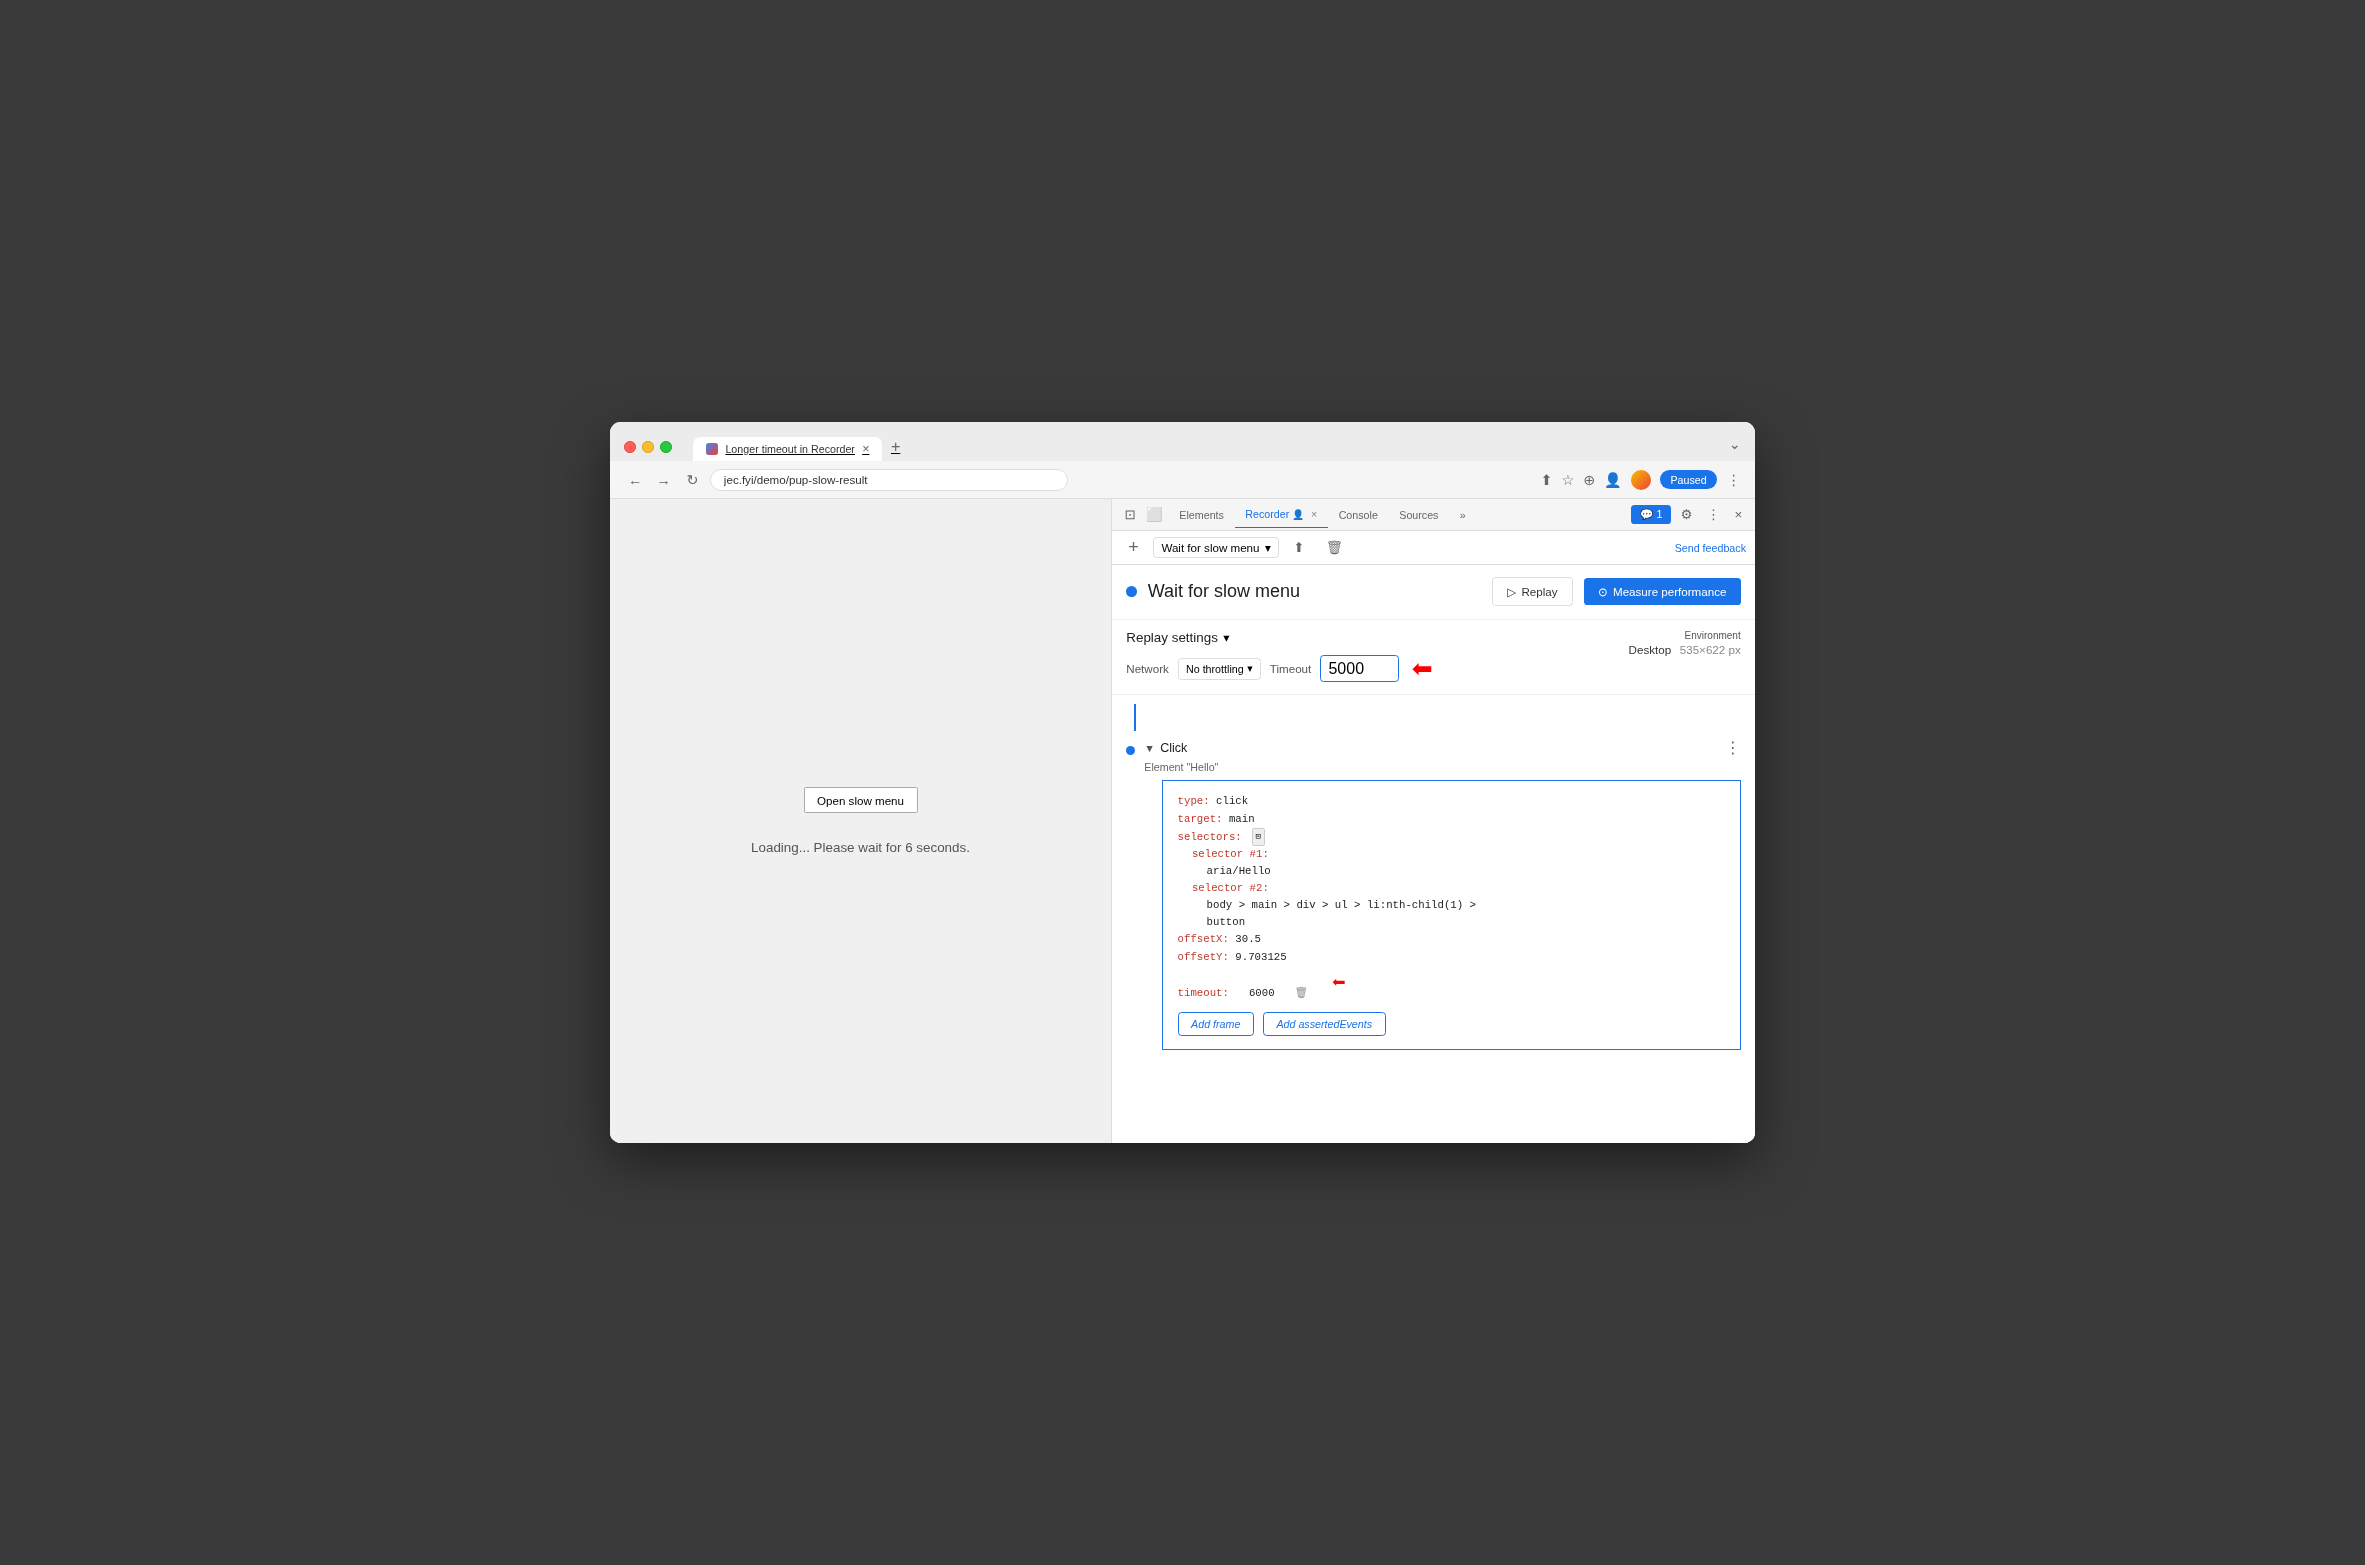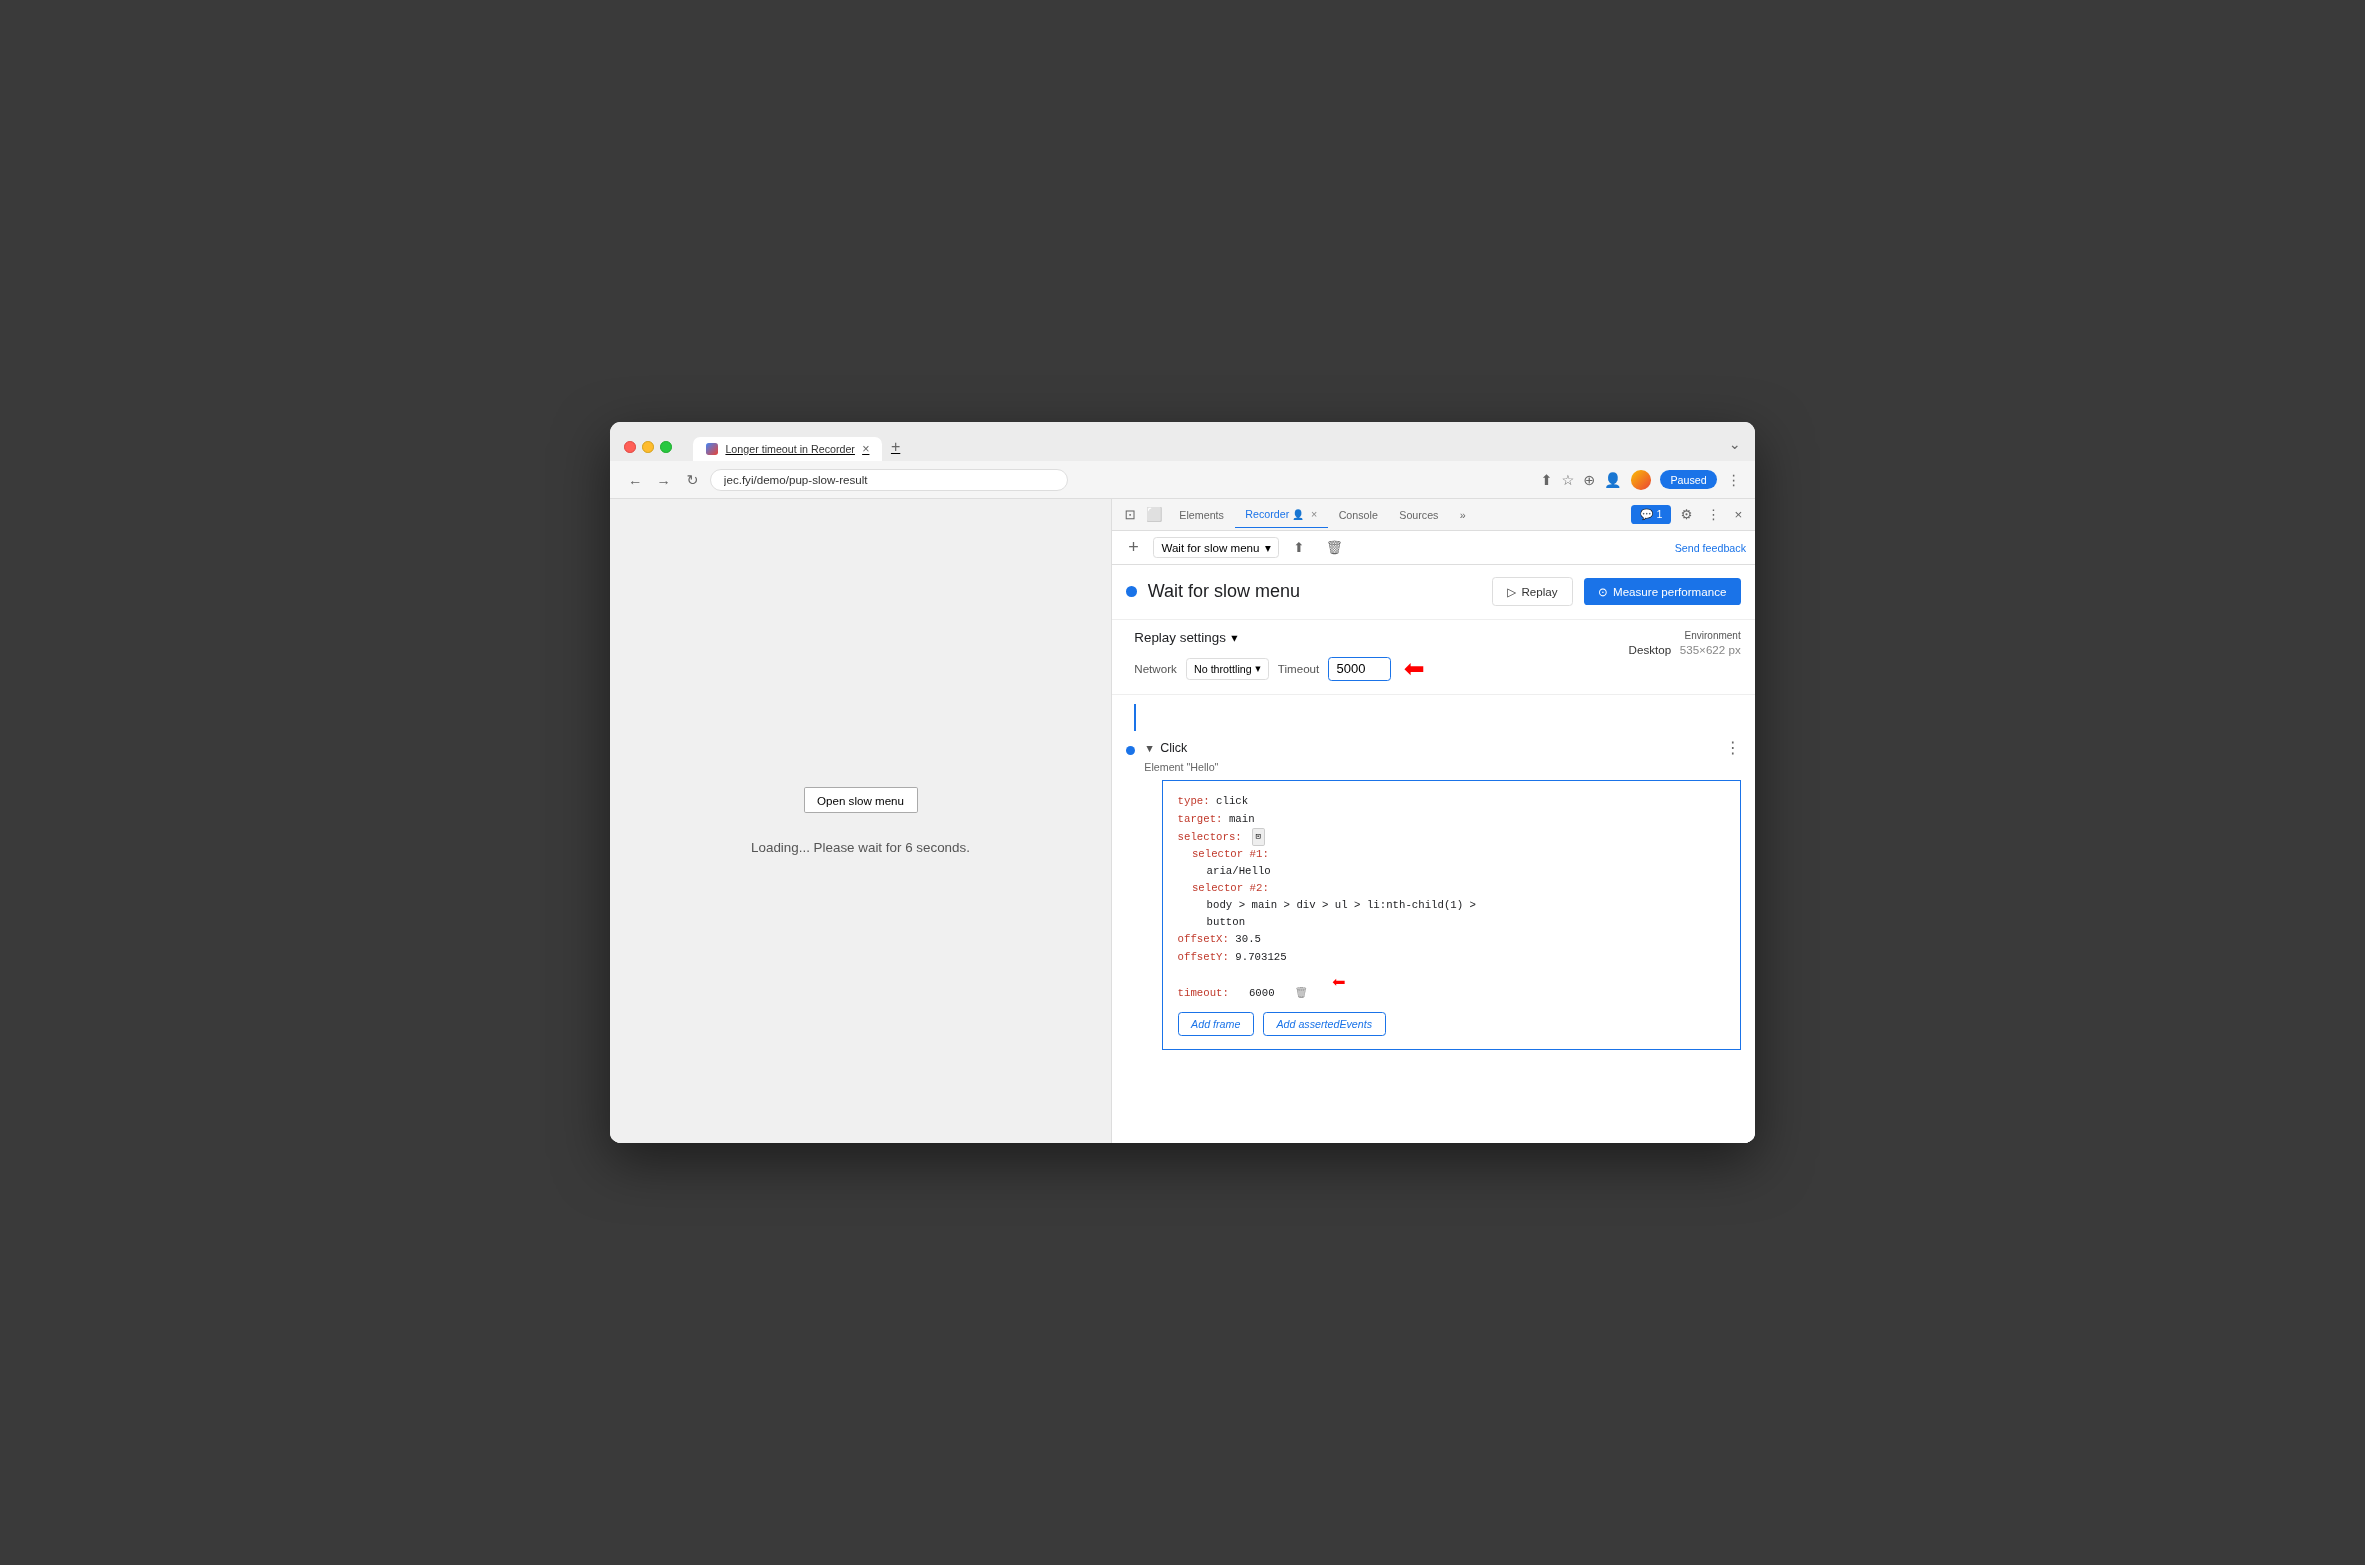--- a/index.html
+++ b/index.html
@@ -328,22 +328,22 @@
       cursor: pointer;
     }
     .timeout-label {
       font-size: 11.6px;
       color: #555;
     }
     .timeout-input {
       border: 0.9px solid #1a73e8;
       border-radius: 3.6px;
       padding: 3.6px 7.2px;
-      font-size: 13px;
-      width: 63px;
+      font-size: 16px;
+      width: 79px;
       outline: none;
     }
     .env-label {
       font-size: 10px;
       color: #555;
       margin-bottom: 1.8px;
     }
     .env-value {
       font-size: 11.6px;
       color: #333;
@@ -458,21 +458,20 @@
     .recording-steps::-webkit-scrollbar-thumb { background: #ccc; border-radius: 3.6px; }
     .replay-settings-section {
       display: flex;
       align-items: flex-start;
       padding: 10.7px 14.3px;
       border-bottom: 0.9px solid #eee;
       background: #fff;
     }
     .replay-settings-left-col {
       flex: 1;
-      margin-left: 8px;
     }
     .replay-settings-right-col {
       text-align: right;
       padding-left: 36px;
     }
     .replay-title-row {
       display: flex;
       align-items: center;
       gap: 5.4px;
       margin-bottom: 9px;

